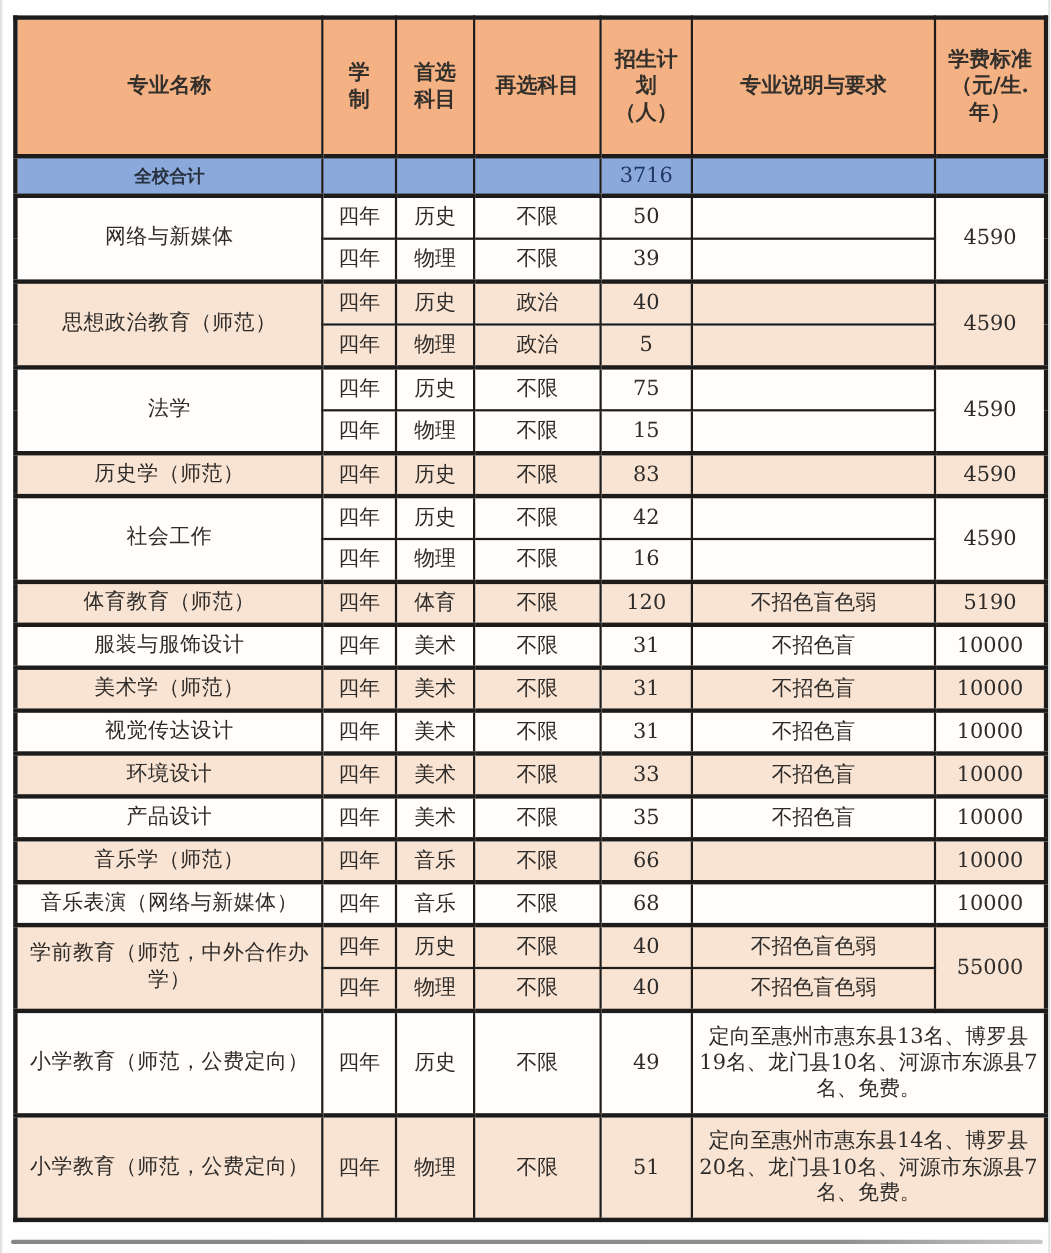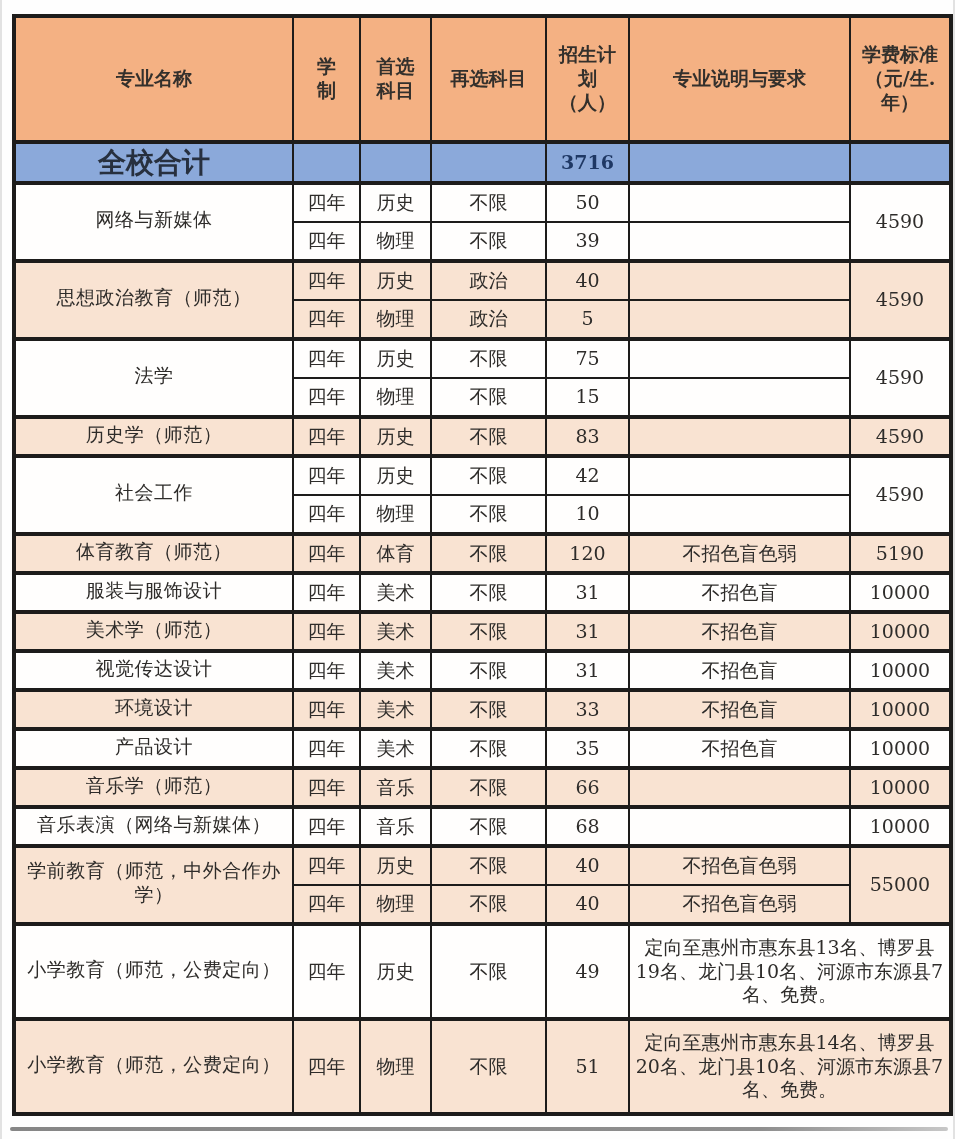--- a/index.html
+++ b/index.html
@@ -46,22 +46,22 @@
   tr.tall { height: 95px; }
 
   thead th {
     background: #f4b183;
     font-weight: bold;
     font-size: 20px;
     white-space: pre-line;
     color: #33302c;
   }
   tr.total-row td { background: #8ba9da; }
-  tr.total-row .total-label { font-weight: bold; font-size: 28px; color: #27303f; }
-  tr.total-row .num { font-weight: bold; color: #1f3864; }
+  tr.total-row .total-label { font-weight: bold; font-size: 16px; color: #27303f; }
+  tr.total-row .num { font-weight: normal; color: #1f3864; }
 
   tr.band-white td { background: #fffefd; }
   tr.band-peach td { background: #f9e3d2; }
 
   td.major {
     text-align: left;
     padding-left: 6px;
     padding-right: 2px;
     font-size: 19.5px;
     letter-spacing: 0.5px;
@@ -188,21 +188,21 @@
           <td>历史</td>
           <td>不限</td>
           <td class="num">42</td>
           <td></td>
           <td class="num" rowspan="2">4590</td>
         </tr>
         <tr class="band-white std">
           <td>四年</td>
           <td>物理</td>
           <td>不限</td>
-          <td class="num">10</td>
+          <td class="num">16</td>
           <td></td>
         </tr>
         <tr class="band-peach group-first std">
           <td class="major" rowspan="1">体育教育（师范）</td>
           <td>四年</td>
           <td>体育</td>
           <td>不限</td>
           <td class="num">120</td>
           <td>不招色盲色弱</td>
           <td class="num" rowspan="1">5190</td>

